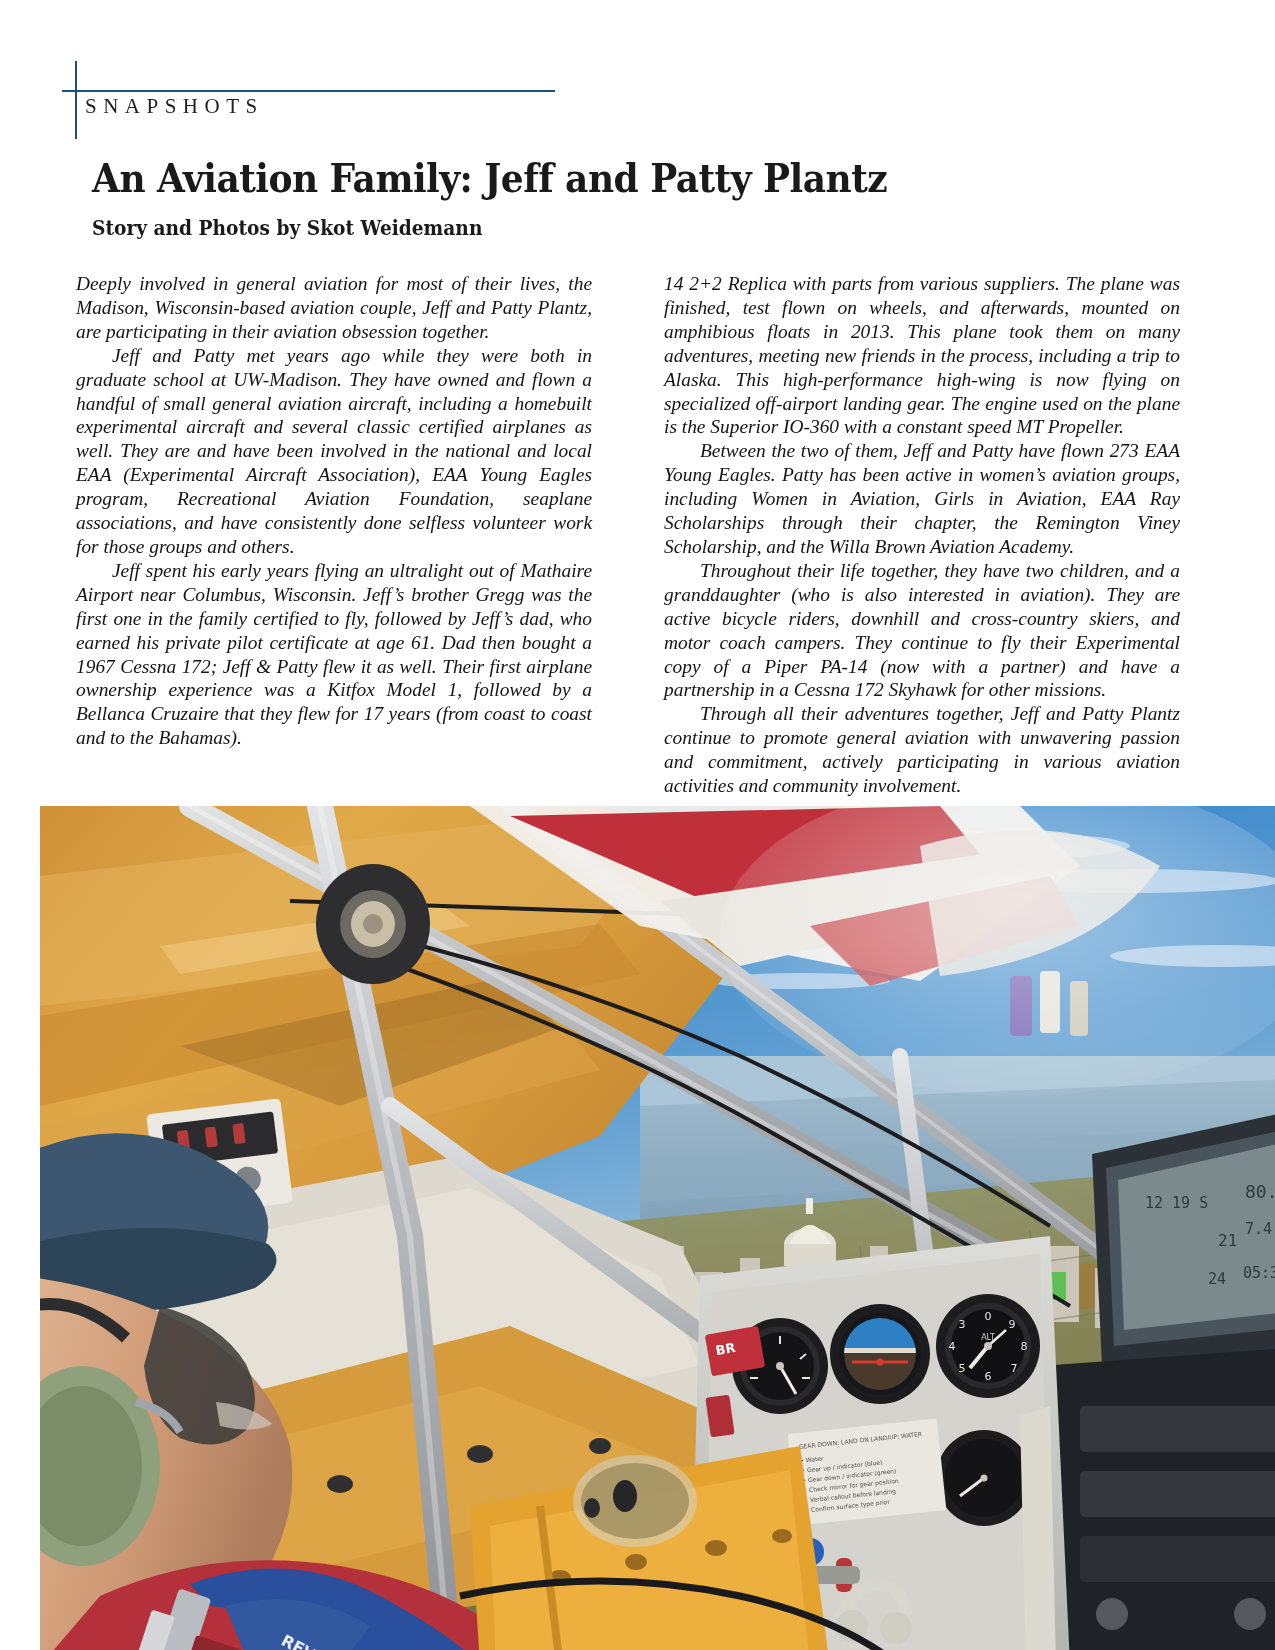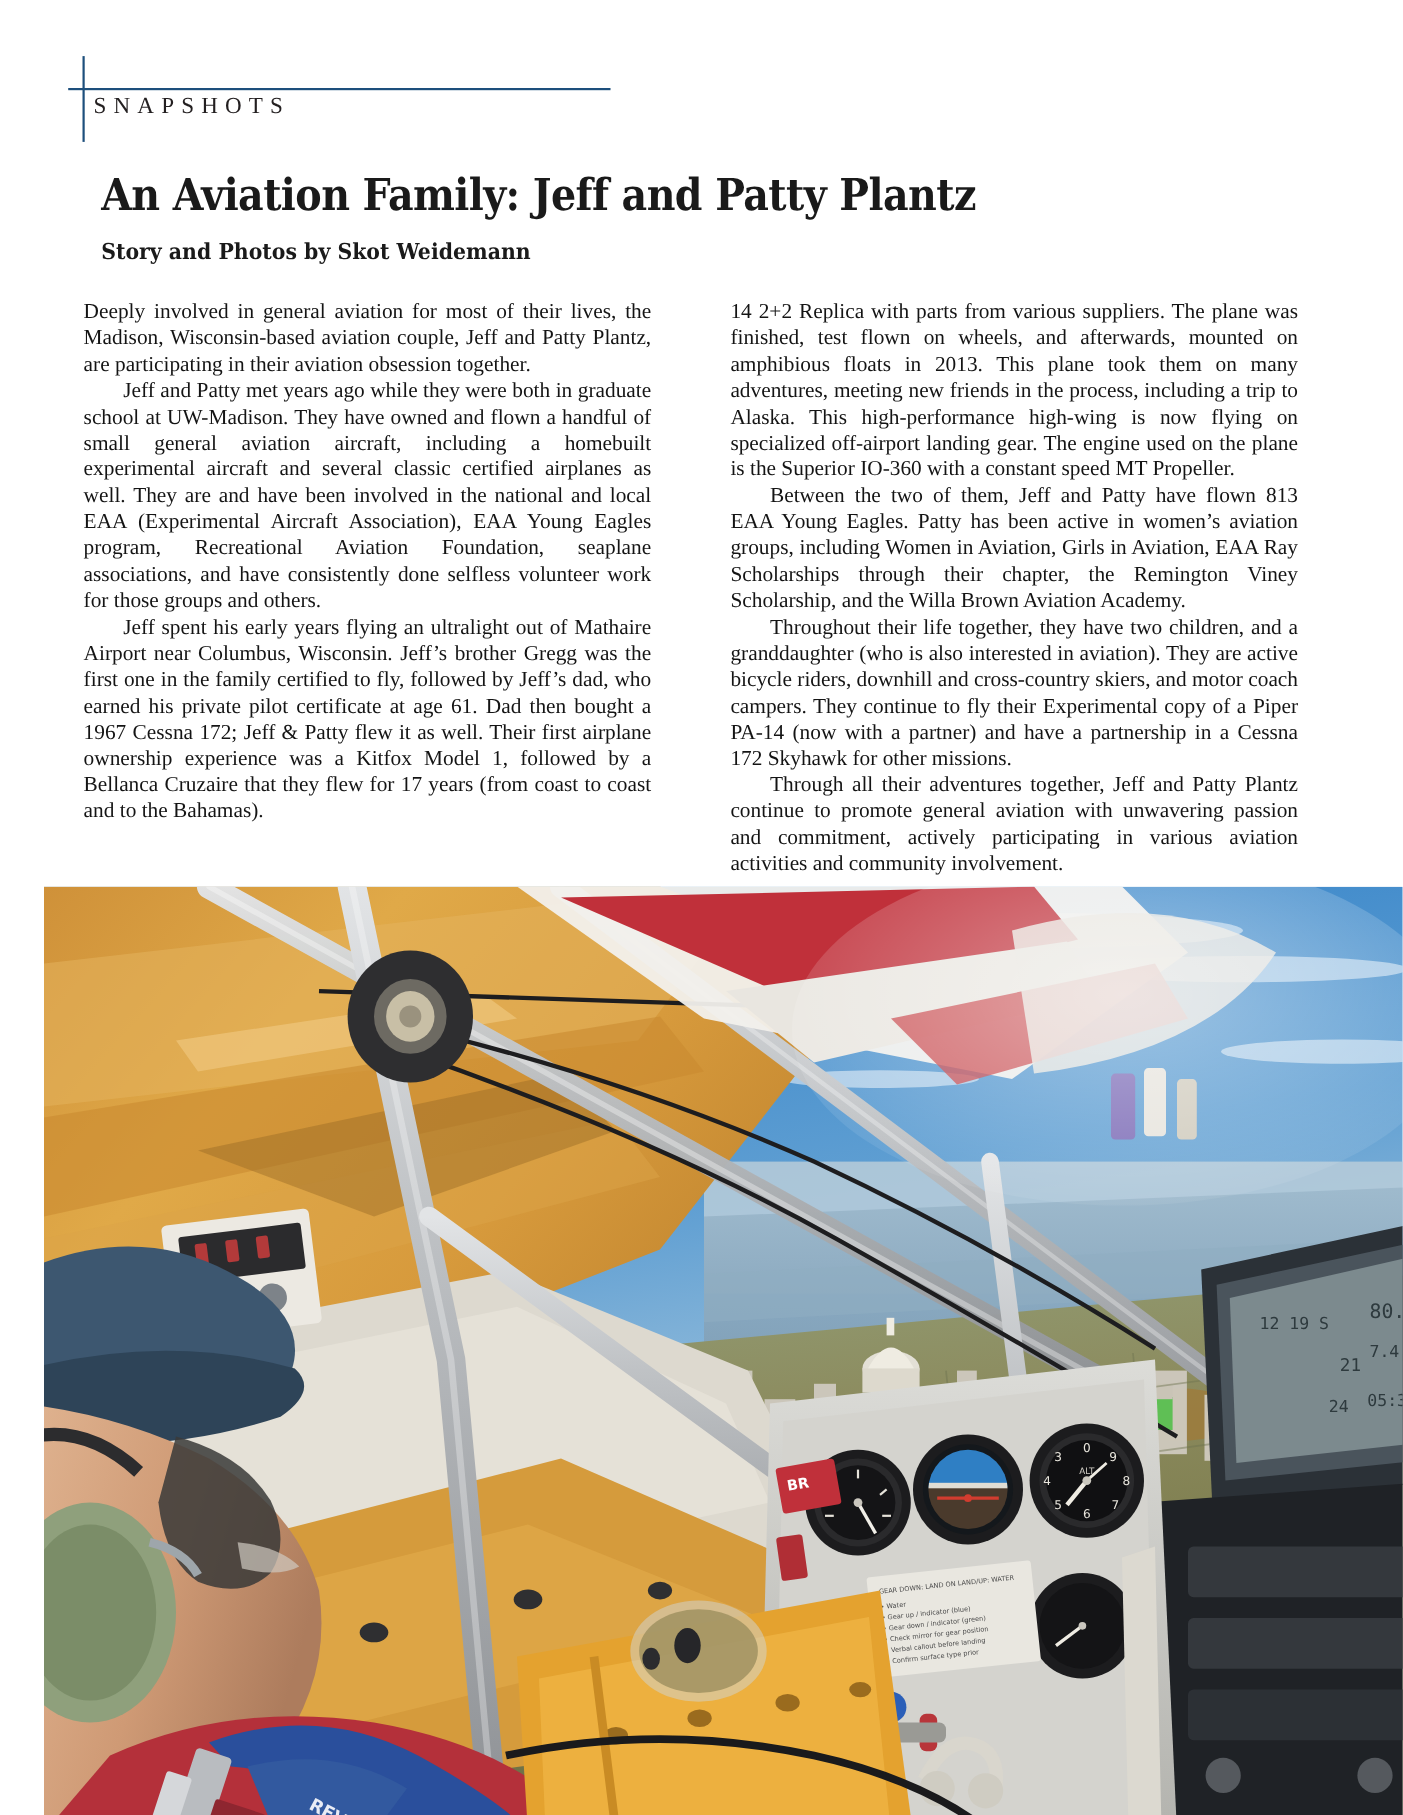--- a/index.html
+++ b/index.html
@@ -12,21 +12,21 @@
     width: 1275px;
     height: 1650px;
     position: relative;
     font-family: "Liberation Serif", "DejaVu Serif", serif;
     overflow: hidden;
   }
 
   
   .section-header {
     position: absolute;
-    left: 0; top: 6px;
+    left: 0; top: 16px;
     width: 1056px;
     height: 140px;
   }
   .rule-horizontal {
     position: absolute;
     left: 62px;
     top: 74px;
     width: 493px;
     height: 2px;
     background: #1d4f7c;
@@ -82,20 +82,21 @@
   }
 
   
   .body-columns {
     position: absolute;
     left: 76px;
     top: 272px;
     width: 1104px;
     display: flex;
     gap: 72px;
+    font-style: italic;
   }
   .body-column {
     width: 529px;
   }
   .body-column p {
     margin: 0;
     font-family: "Liberation Serif", "DejaVu Serif", serif;
     font-size: 19.4px;
     line-height: 23.9px;
     color: #141414;
@@ -137,21 +138,21 @@
 </header>
 
 <div class="body-columns">
   <div class="body-column">
     <p>Deeply involved in general aviation for most of their lives, the Madison, Wisconsin-based aviation couple, Jeff and Patty Plantz, are participating in their aviation obsession together.</p>
     <p class="indent">Jeff and Patty met years ago while they were both in graduate school at UW-Madison. They have owned and flown a handful of small general aviation aircraft, including a homebuilt experimental aircraft and several classic certified airplanes as well. They are and have been involved in the national and local EAA (Experimental Aircraft Association), EAA Young Eagles program, Recreational Aviation Foundation, seaplane associations, and have consistently done selfless volunteer work for those groups and others.</p>
     <p class="indent">Jeff spent his early years flying an ultralight out of Mathaire Airport near Columbus, Wisconsin. Jeff’s brother Gregg was the first one in the family certified to fly, followed by Jeff’s dad, who earned his private pilot certificate at age 61. Dad then bought a 1967 Cessna 172; Jeff &amp; Patty flew it as well. Their first airplane ownership experience was a Kitfox Model 1, followed by a Bellanca Cruzaire that they flew for 17 years (from coast to coast and to the Bahamas).</p>
   </div>
   <div class="body-column">
     <p>14 2+2 Replica with parts from various suppliers. The plane was finished, test flown on wheels, and afterwards, mounted on amphibious floats in 2013. This plane took them on many adventures, meeting new friends in the process, including a trip to Alaska. This high-performance high-wing is now flying on specialized off-airport landing gear. The engine used on the plane is the Superior IO-360 with a constant speed MT Propeller.</p>
-    <p class="indent">Between the two of them, Jeff and Patty have flown 813 EAA Young Eagles. Patty has been active in women’s aviation groups, including Women in Aviation, Girls in Aviation, EAA Ray Scholarships through their chapter, the Remington Viney Scholarship, and the Willa Brown Aviation Academy.</p>
+    <p class="indent">Between the two of them, Jeff and Patty have flown 273 EAA Young Eagles. Patty has been active in women’s aviation groups, including Women in Aviation, Girls in Aviation, EAA Ray Scholarships through their chapter, the Remington Viney Scholarship, and the Willa Brown Aviation Academy.</p>
     <p class="indent">Throughout their life together, they have two children, and a granddaughter (who is also interested in aviation). They are active bicycle riders, downhill and cross-country skiers, and motor coach campers. They continue to fly their Experimental copy of a Piper PA-14 (now with a partner) and have a partnership in a Cessna 172 Skyhawk for other missions.</p>
     <p class="indent">Through all their adventures together, Jeff and Patty Plantz continue to promote general aviation with unwavering passion and commitment, actively participating in various aviation activities and community involvement.</p>
   </div>
 </div>
 
 <figure class="photo-figure">
   <svg class="photo-canvas" viewBox="0 0 1275 860" preserveAspectRatio="none">
     <defs>
       <linearGradient id="gSky" x1="0" y1="0" x2="0.25" y2="1">
         <stop offset="0" stop-color="#2a7cc6"></stop>

